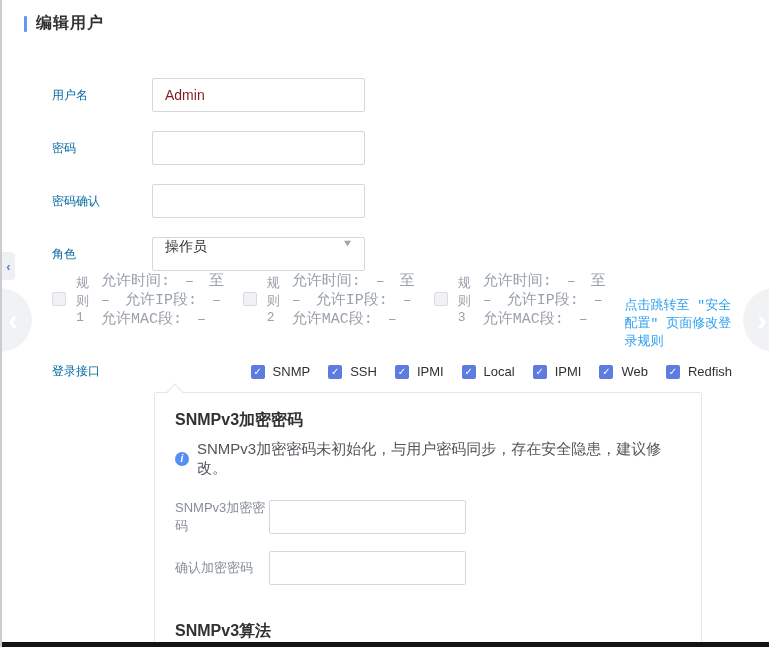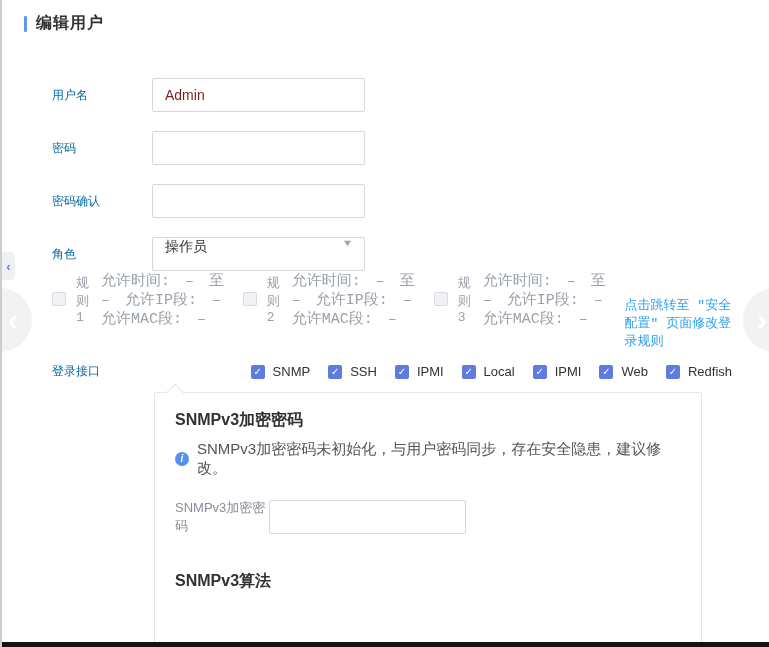--- a/index.html
+++ b/index.html
@@ -196,20 +196,24 @@
       <div class="panel-caret"></div>
       <div class="panel-title">SNMPv3加密密码</div>
       <div class="notice-row">
         <span class="info-icon">i</span>
         <span class="notice-text">SNMPv3加密密码未初始化，与用户密码同步，存在安全隐患，建议修改。</span>
       </div>
       <div class="panel-field first">
         <div class="panel-label">SNMPv3加密密码</div>
         <input class="panel-input" type="password" value="" style="">
       </div>
+      <div class="panel-field">
+        <div class="panel-label">确认加密密码</div>
+        <input class="panel-input" type="password" value="" style="">
+      </div>
       <div class="panel-subtitle">SNMPv3算法</div>
     </div>
 
   </div>
 
   <div class="collapse-tab">
     <span>‹</span>
   </div>
 
   <div class="nav-circle nav-left">

